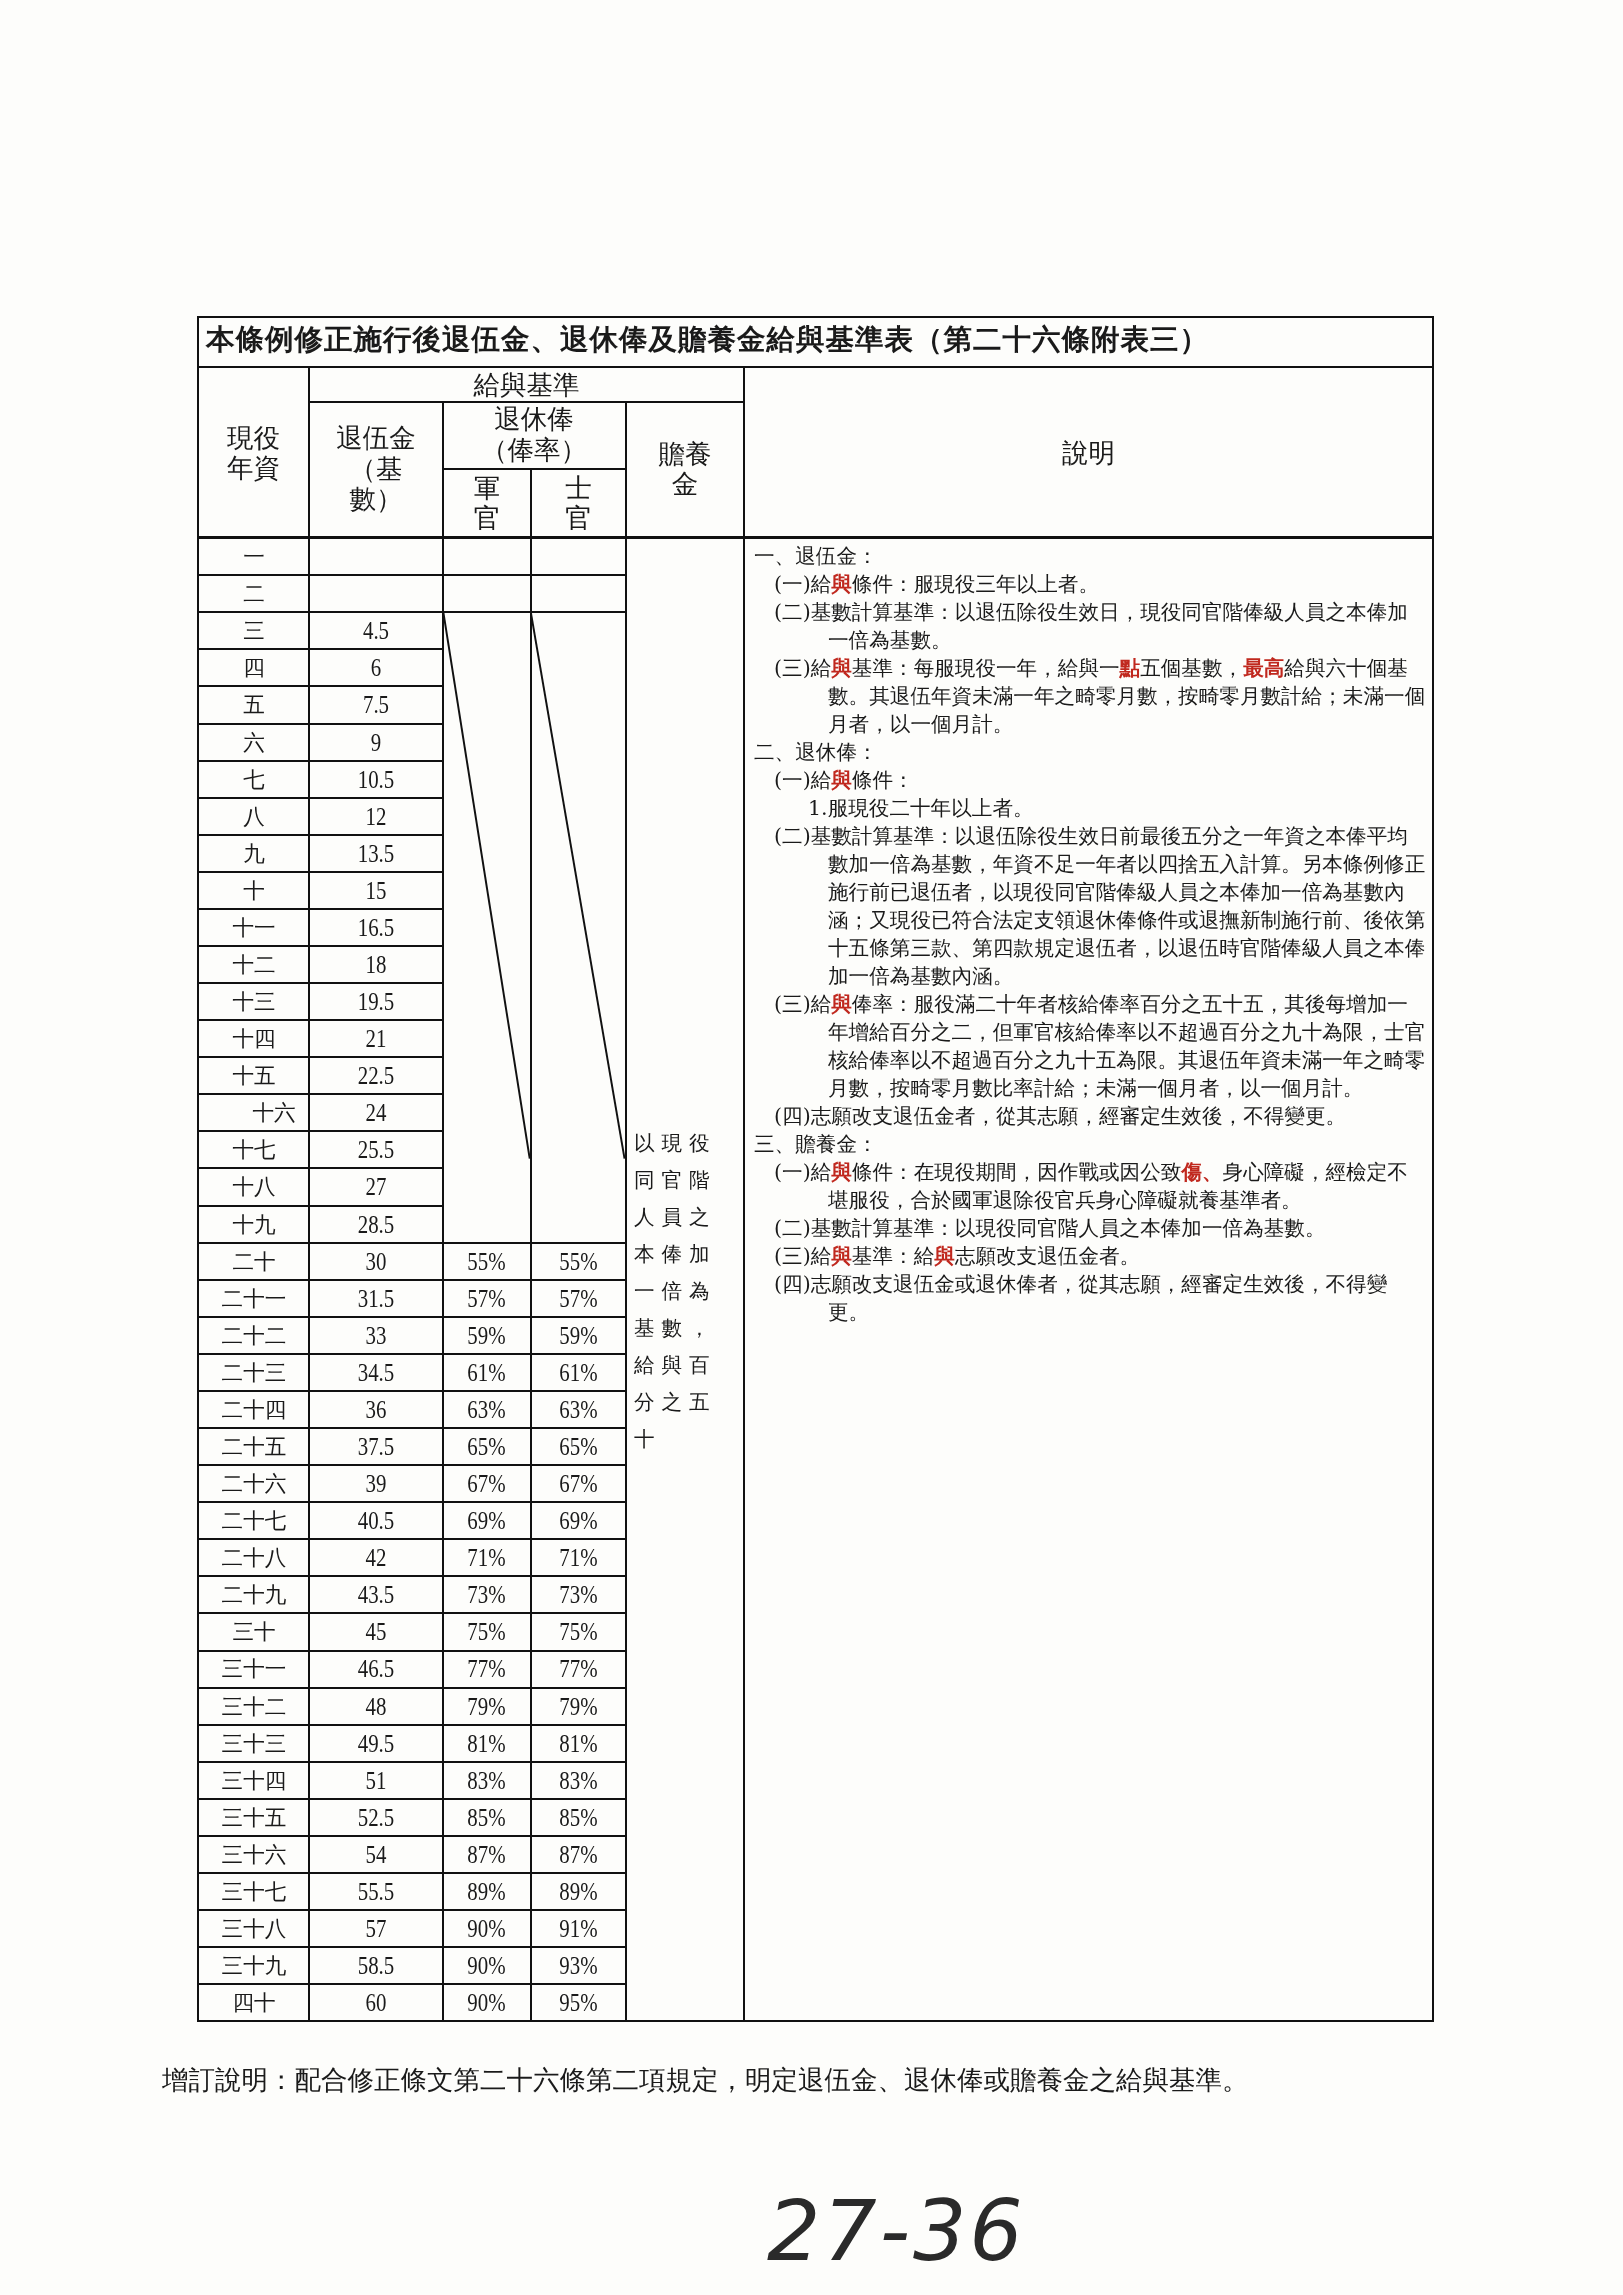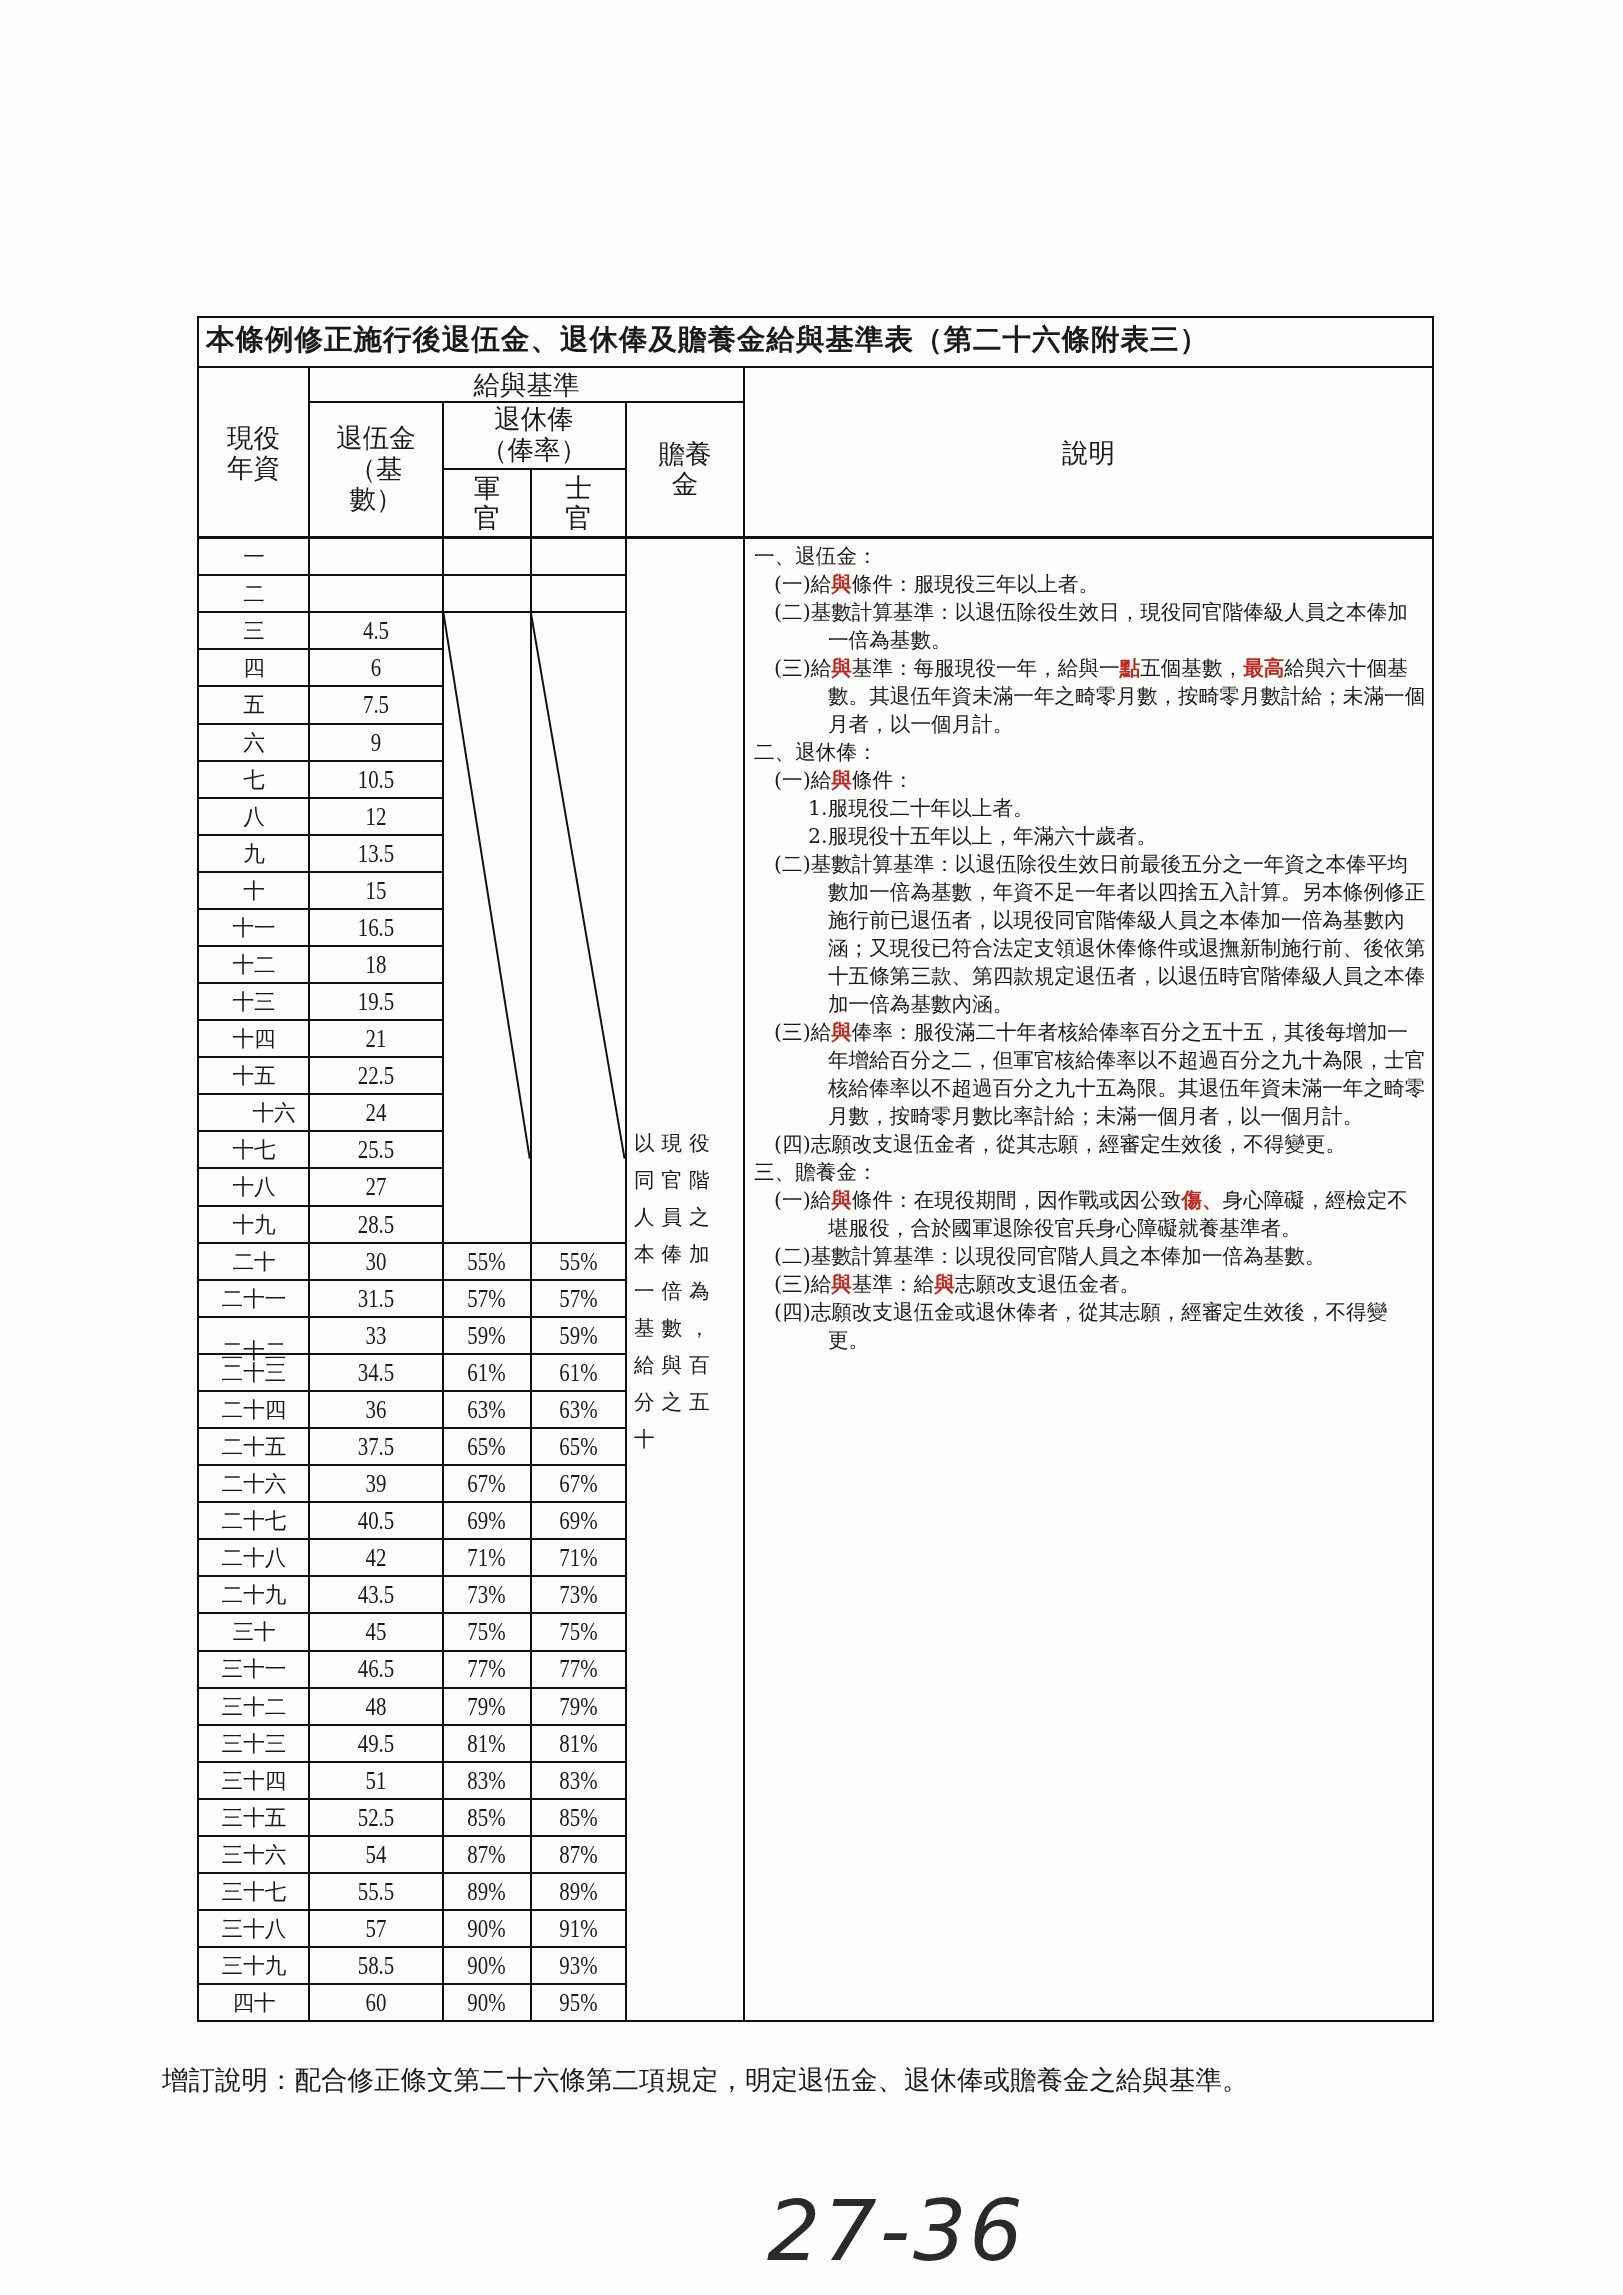--- a/index.html
+++ b/index.html
@@ -128,21 +128,21 @@
     <div class="row-label" style="top:1243px;">二十</div>
     <div class="num" style="left:309px;width:134px;top:1243px;">30</div>
     <div class="num" style="left:443px;width:87px;top:1243px;">55%</div>
     <div class="num" style="left:531px;width:95px;top:1243px;">55%</div>
     <div class="rowline" style="top:1242px;width:429px;"></div>
     <div class="row-label" style="top:1280px;">二十一</div>
     <div class="num" style="left:309px;width:134px;top:1280px;">31.5</div>
     <div class="num" style="left:443px;width:87px;top:1280px;">57%</div>
     <div class="num" style="left:531px;width:95px;top:1280px;">57%</div>
     <div class="rowline" style="top:1279px;width:429px;"></div>
-    <div class="row-label" style="top:1317px;margin-top:15px;">二十二</div>
+    <div class="row-label" style="top:1317px;">二十二</div>
     <div class="num" style="left:309px;width:134px;top:1317px;">33</div>
     <div class="num" style="left:443px;width:87px;top:1317px;">59%</div>
     <div class="num" style="left:531px;width:95px;top:1317px;">59%</div>
     <div class="rowline" style="top:1316px;width:429px;"></div>
     <div class="row-label" style="top:1354px;">二十三</div>
     <div class="num" style="left:309px;width:134px;top:1354px;">34.5</div>
     <div class="num" style="left:443px;width:87px;top:1354px;">61%</div>
     <div class="num" style="left:531px;width:95px;top:1354px;">61%</div>
     <div class="rowline" style="top:1353px;width:429px;"></div>
     <div class="row-label" style="top:1391px;">二十四</div>
@@ -240,21 +240,20 @@
 <div class="stipend">以現役同官階人員之本俸加一倍為基數，給與百分之五十</div>
 
 <div class="notes">
   <p>一、退伍金：</p>
   <p class="hang"><span>(一)給</span><span class="red">與</span><span>條件：服現役三年以上者。</span></p>
   <p class="hang">(二)基數計算基準：以退伍除役生效日，現役同官階俸級人員之本俸加一倍為基數。</p>
   <p class="hang"><span>(三)給</span><span class="red">與</span><span>基準：每服現役一年，給與一</span><span class="red">點</span><span>五個基數，</span><span class="red">最高</span><span>給與六十個基數。其退伍年資未滿一年之畸零月數，按畸零月數計給；未滿一個月者，以一個月計。</span></p>
   <p>二、退休俸：</p>
   <p class="hang"><span>(一)給</span><span class="red">與</span><span>條件：</span></p>
   <p class="num-item">1.服現役二十年以上者。</p>
-  <p class="num-item">2.服現役十五年以上，年滿六十歲者。</p>
   <p class="hang">(二)基數計算基準：以退伍除役生效日前最後五分之一年資之本俸平均數加一倍為基數，年資不足一年者以四捨五入計算。另本條例修正施行前已退伍者，以現役同官階俸級人員之本俸加一倍為基數內涵；又現役已符合法定支領退休俸條件或退撫新制施行前、後依第十五條第三款、第四款規定退伍者，以退伍時官階俸級人員之本俸加一倍為基數內涵。</p>
   <p class="hang"><span>(三)給</span><span class="red">與</span><span>俸率：服役滿二十年者核給俸率百分之五十五，其後每增加一年增給百分之二，但軍官核給俸率以不超過百分之九十為限，士官核給俸率以不超過百分之九十五為限。其退伍年資未滿一年之畸零月數，按畸零月數比率計給；未滿一個月者，以一個月計。</span></p>
   <p class="hang">(四)志願改支退伍金者，從其志願，經審定生效後，不得變更。</p>
   <p>三、贍養金：</p>
   <p class="hang"><span>(一)給</span><span class="red">與</span><span>條件：在現役期間，因作戰或因公致</span><span class="red">傷、</span><span>身心障礙，經檢定不堪服役，合於國軍退除役官兵身心障礙就養基準者。</span></p>
   <p class="hang">(二)基數計算基準：以現役同官階人員之本俸加一倍為基數。</p>
   <p class="hang"><span>(三)給</span><span class="red">與</span><span>基準：給</span><span class="red">與</span><span>志願改支退伍金者。</span></p>
   <p class="hang">(四)志願改支退伍金或退休俸者，從其志願，經審定生效後，不得變更。</p>
 </div>
 

